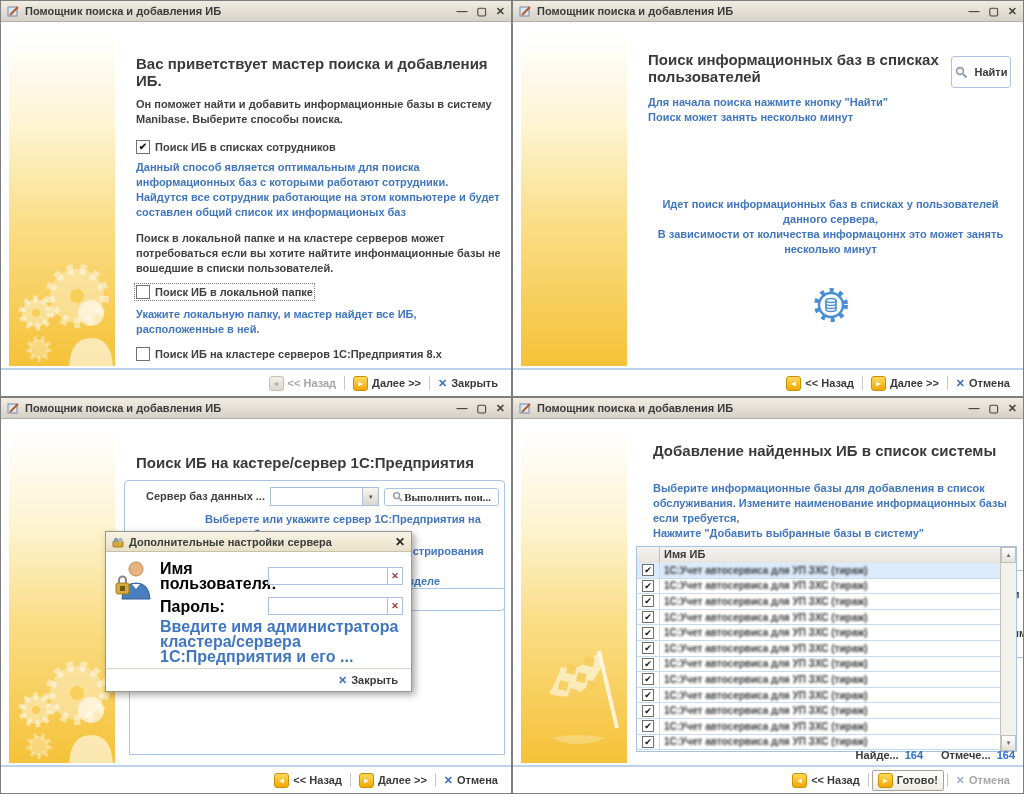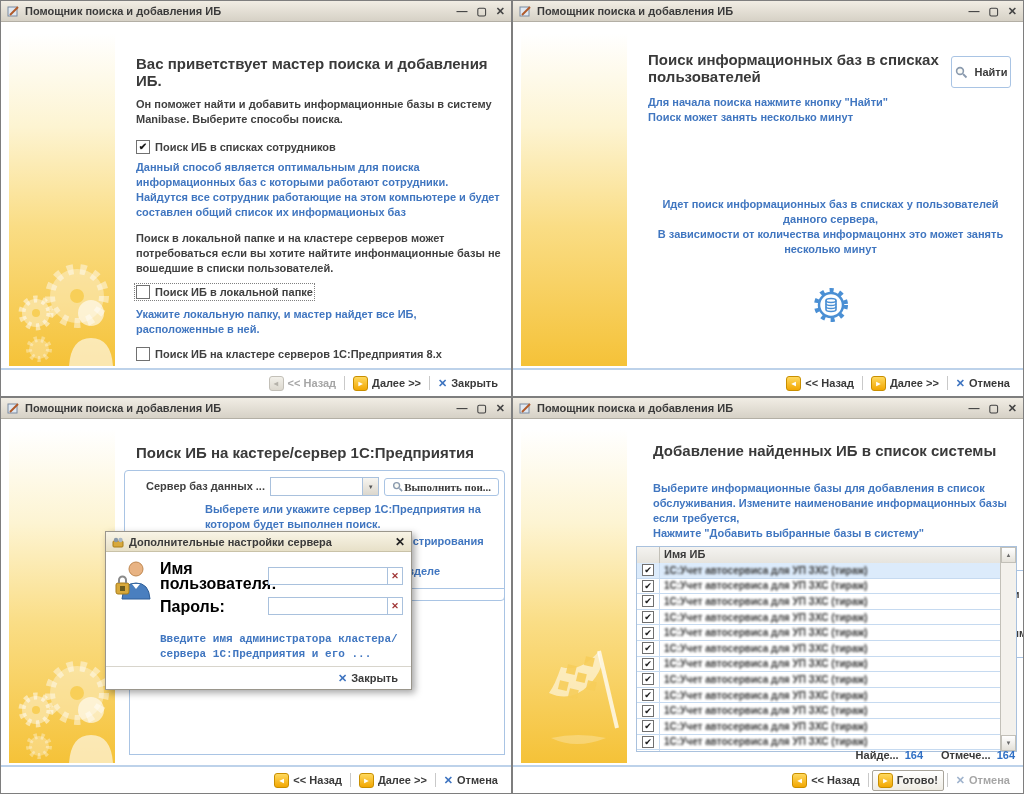--- a/index.html
+++ b/index.html
@@ -219,21 +219,21 @@
         </g>
         <circle cx="68" cy="45" r="7" fill="#f8cf58"></circle>
         <circle cx="27" cy="62" r="4" fill="#f8cf58"></circle>
         <g fill="rgba(255,255,255,0.6)">
           <circle cx="82" cy="62" r="13"></circle>
           <path d="M60 115 q2 -28 22 -28 q20 0 22 28 z"></path>
         </g>
       </svg>
     </div>
     <div class="content" style="left:123px;right:6px;">
-      <p class="h1" style="margin-top:18px;margin-left:12px;">Поиск ИБ на кастере/сервер 1С:Предприятия</p>
+      <p class="h1" style="margin-top:28px;margin-left:12px;">Поиск ИБ на кастере/сервер 1С:Предприятия</p>
       <div class="gbox" style="margin-top:9px;padding:6px 5px 4px 5px;">
         <div style="display:flex;align-items:center;gap:5px;">
           <span class="txt" style="white-space:nowrap;margin-left:16px;">Сервер баз данных ...</span>
           <span class="combo" style="flex:1;">
             <span class="dd">▼</span>
           </span>
           <span class="btn">
             <svg width="12" height="12" viewBox="0 0 13 13">
                 <circle cx="5" cy="5" r="3.2" fill="#fbfbf6" stroke="#8a9aae" stroke-width="1.5"></circle>
                 <line x1="8" y1="8" x2="11" y2="11" stroke="#8a9aae" stroke-width="1.7"></line>
@@ -299,21 +299,21 @@
               <span class="clr">✕</span>
             </span>
           </div>
           <div style="display:flex;align-items:center;margin-top:6px;">
             <span class="txt" style="width:108px;">Пароль:</span>
             <span class="inpwrap" style="flex:1;">
               <span class="inp" style="flex:1;"></span>
               <span class="clr">✕</span>
             </span>
           </div>
-          <p class="blue" style="margin-top:17px;font-size:11px;font-family:Liberation Mono, monospace;">Введите имя администратора кластера/сервера 1С:Предприятия и его ...</p>
+          <p class="blue" style="margin-top:4px;font-size:16px;">Введите имя администратора кластера/сервера 1С:Предприятия и его ...</p>
         </div>
       </div>
       <div class="modal-foot">
         <span class="fbtn">
           <span class="xblue">✕</span>
           <span>Закрыть</span>
           </span>
       </div>
     </div>
 

